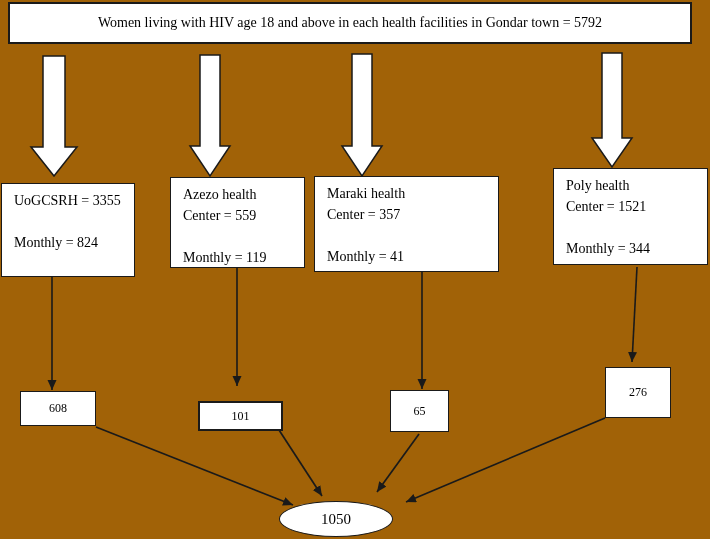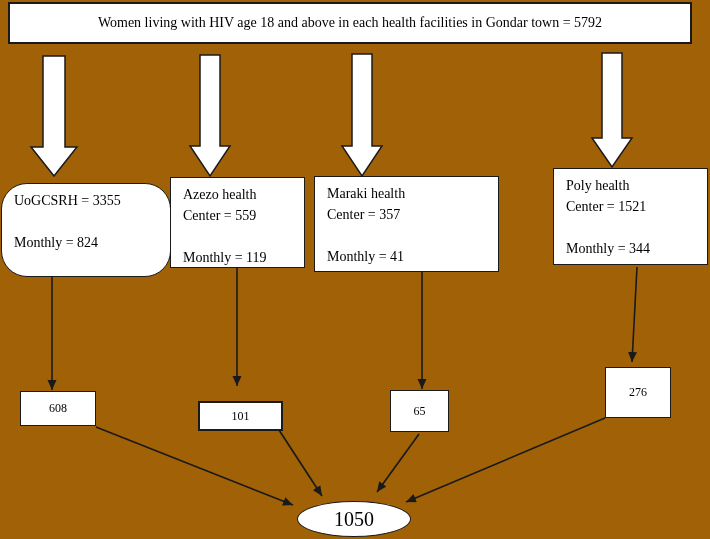--- a/index.html
+++ b/index.html
@@ -8,35 +8,35 @@
     font-family:"Liberation Serif","DejaVu Serif",serif;color:#000000;
     overflow:hidden;
   }
   .box{position:absolute;border:1px solid #1a1a1a;background:#ffffff;box-sizing:border-box;}
   .title-box{
     left:8px;top:2px;width:684px;height:42px;border-width:2px;
     display:flex;align-items:center;justify-content:center;
     font-size:14px;text-align:center;
   }
   .fac{font-size:14px;line-height:21px;padding:6px 6px 0 12px;}
-  .fac-a{left:1px;top:183px;width:170px;height:94px;border-radius:26px;}
+  .fac-a{left:1px;top:183px;width:134px;height:94px;}
   .fac-b{left:170px;top:177px;width:135px;height:91px;}
   .fac-c{left:314px;top:176px;width:185px;height:96px;}
   .fac-d{left:553px;top:168px;width:155px;height:97px;}
   .fline{min-height:21px;white-space:nowrap;}
   .sample{display:flex;align-items:center;justify-content:center;font-size:12px;}
   .s-a{left:20px;top:391px;width:76px;height:35px;}
   .s-b{left:198px;top:401px;width:85px;height:30px;border-width:2px;}
   .s-c{left:390px;top:390px;width:59px;height:42px;}
   .s-d{left:605px;top:367px;width:66px;height:51px;}
   .total-ellipse{
-    position:absolute;left:297px;top:501px;width:114px;height:36px;
+    position:absolute;left:279px;top:501px;width:114px;height:36px;
     border:1.5px solid #1a1a1a;border-radius:50%;background:#ffffff;
     display:flex;align-items:center;justify-content:center;
-    font-size:20px;box-sizing:border-box;
+    font-size:15px;box-sizing:border-box;
   }
   svg.arrows{position:absolute;left:0;top:0;width:710px;height:539px;pointer-events:none;}
 </style>
 </head>
 <body>
 
 <div class="canvas">
 
   <svg class="arrows" viewBox="0 0 710 539" xmlns="http://www.w3.org/2000/svg">
     <defs>

